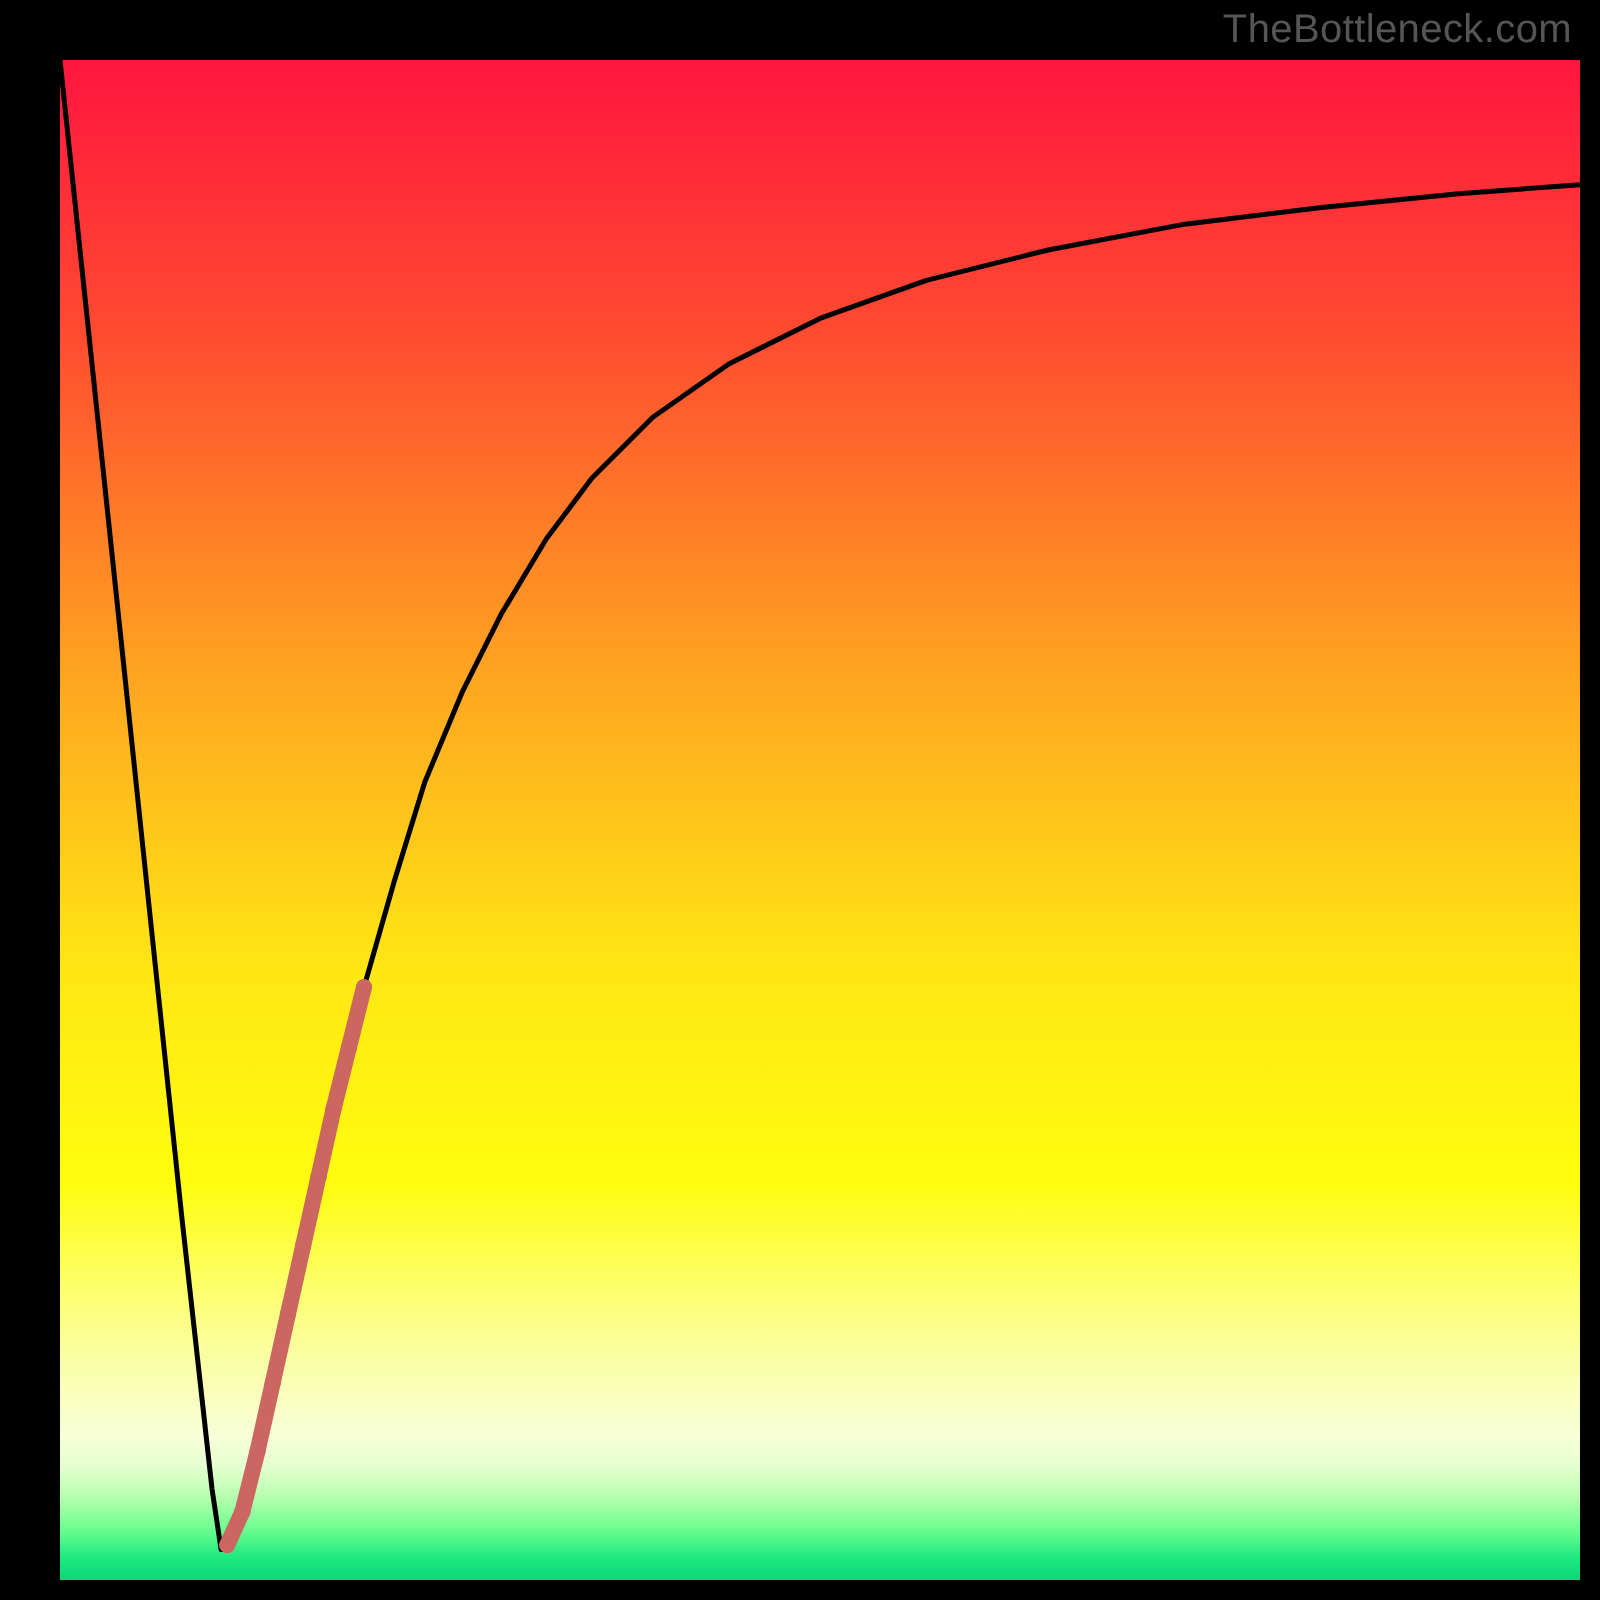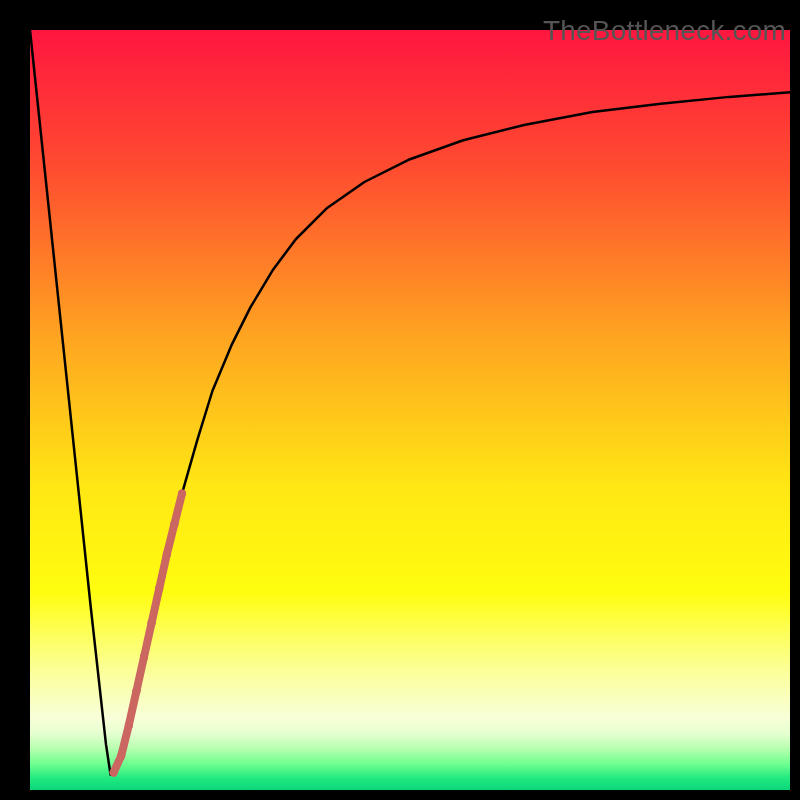--- a/index.html
+++ b/index.html
@@ -5,24 +5,24 @@
   html, body {
     margin: 0;
     padding: 0;
     width: 800px;
     height: 800px;
     background: #000;
     overflow: hidden;
   }
   .watermark {
     position: absolute;
-    top: 15px;
+    top: 4px;
     right: 14px;
     font-family: Arial, Helvetica, sans-serif;
-    font-size: 28px;
+    font-size: 20px;
     font-weight: 500;
     color: #555;
     letter-spacing: 0.2px;
     z-index: 10;
   }
   .frame {
     position: absolute;
     left: 30px;
     top: 30px;
     width: 760px;

